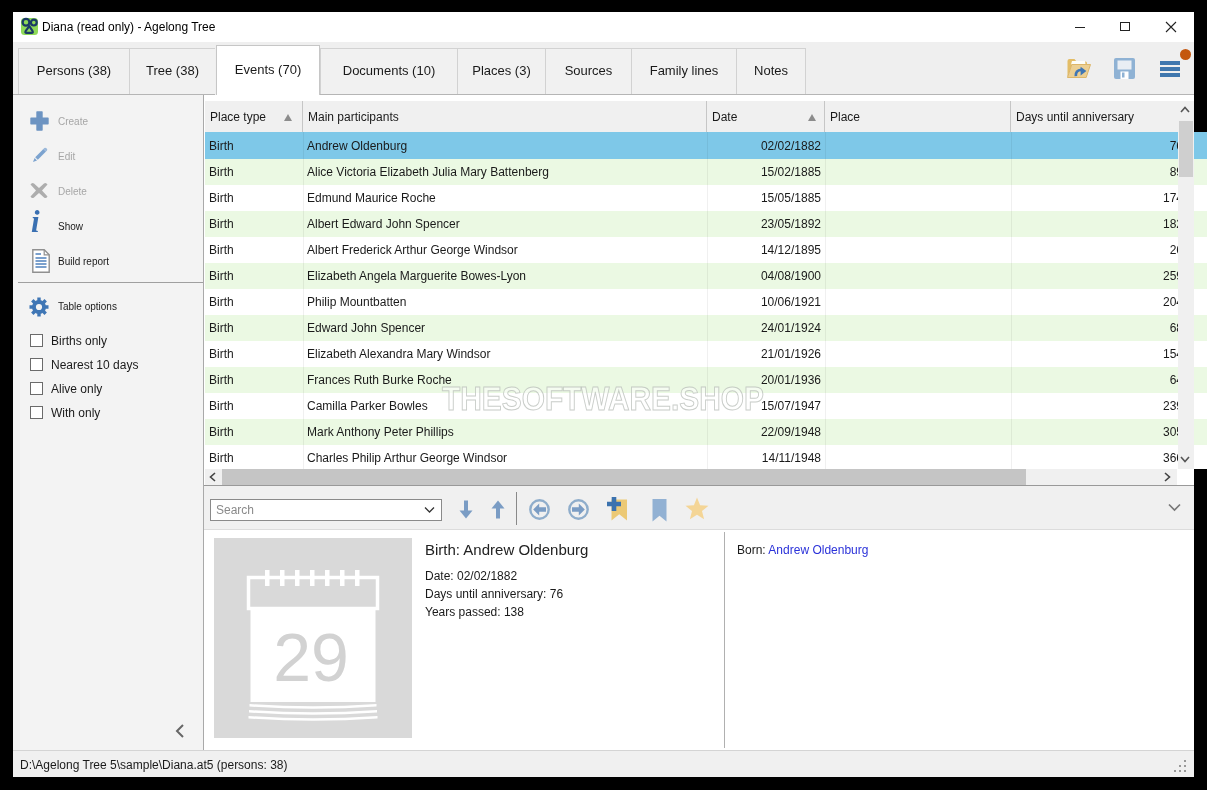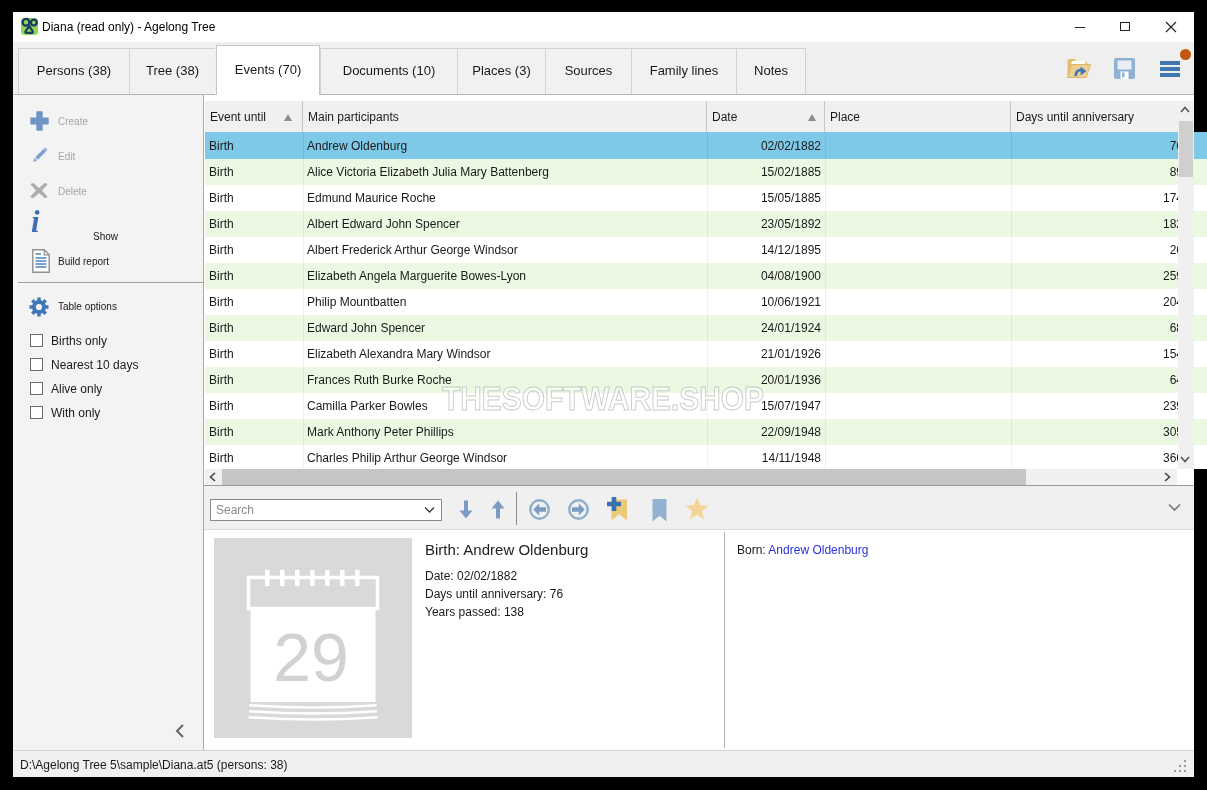--- a/index.html
+++ b/index.html
@@ -85,21 +85,21 @@
     <path d="M4.6 12 L7 14.4 L3 16 Z" fill="#7ca3cf"></path>
   </svg>
   <div class="sbtxt sbdis" style="top:151px;">Edit</div>
 
   <svg class="abs" style="left:29px;top:181px" width="20" height="19" viewBox="0 0 20 19">
     <path d="M1.5 3.5 Q3 1 5 2.5 L10 7 L15 2.5 Q17 1 18.5 3.5 L13 9.5 L18.5 15.5 Q17 18 15 16.5 L10 12 L5 16.5 Q3 18 1.5 15.5 L7 9.5 Z" fill="#adadad"></path>
   </svg>
   <div class="sbtxt sbdis" style="top:186px;">Delete</div>
 
   <div class="abs" style="left:31px;top:204px;font:italic bold 31px 'Liberation Serif';color:#3a70b2;">i</div>
-  <div class="sbtxt" style="top:231px;margin-left:35px;">Show</div>
+  <div class="sbtxt" style="top:221px;">Show</div>
 
   <svg class="abs" style="left:32px;top:249px" width="18" height="24" viewBox="0 0 18 24">
     <path d="M0.8 0.8 H12.2 L17.2 5.8 V23.2 H0.8 Z" fill="#fff" stroke="#909090" stroke-width="1.4"></path>
     <path d="M12.2 0.8 L12.2 5.8 H17.2" fill="none" stroke="#909090" stroke-width="1.2"></path>
     <path d="M3.5 5 H9 M3.5 9 H14.5 M3.5 12 H14.5 M3.5 15 H14.5 M3.5 18 H14.5" stroke="#4f81bd" stroke-width="1.4"></path>
   </svg>
   <div class="sbtxt" style="top:256px;">Build report</div>
 
   <div class="abs" style="left:18px;top:282px;width:185px;height:1px;background:#9f9f9f;"></div>
 
@@ -134,21 +134,21 @@
     .tri { width:0; height:0; border-left:4.5px solid transparent; border-right:4.5px solid transparent;
       border-bottom:7px solid #8c8c8c; position:absolute; top:114px; }
     .row { position:absolute; left:205px; width:1192px; height:26px; }
     .c1 { position:absolute; left:4px; top:6px; font-size:12px; color:#1a1a1a; }
     .c2 { position:absolute; left:102px; top:6px; font-size:12px; color:#1a1a1a; }
     .c3 { position:absolute; left:502px; top:6px; width:114px; text-align:right; font-size:12px; color:#1a1a1a;padding-left:28px; }
     .c4 { position:absolute; left:620px; top:6px; width:358px; text-align:right; font-size:12px; color:#1a1a1a; }
     .rg { background:#ebf9e3; }
     .rw { background:#fff; }
   </style>
-  <div class="hdr" style="left:205px;width:98px;">Event until</div>
+  <div class="hdr" style="left:205px;width:98px;">Place type</div>
   <div class="hdr" style="left:303px;width:404px;">Main participants</div>
   <div class="hdr" style="left:707px;width:118px;">Date</div>
   <div class="hdr" style="left:825px;width:186px;">Place</div>
   <div class="hdr" style="left:1011px;width:183px;border-right:none;">Days until anniversary</div>
   <div class="tri" style="left:284px;"></div>
   <div class="tri" style="left:808px;"></div>
 
   <div class="row" style="top:132px;height:27px;background:#7ec8e8;">
       <span class="c1" style="top:7px">Birth</span>
       <span class="c2" style="top:7px">Andrew Oldenburg</span>

